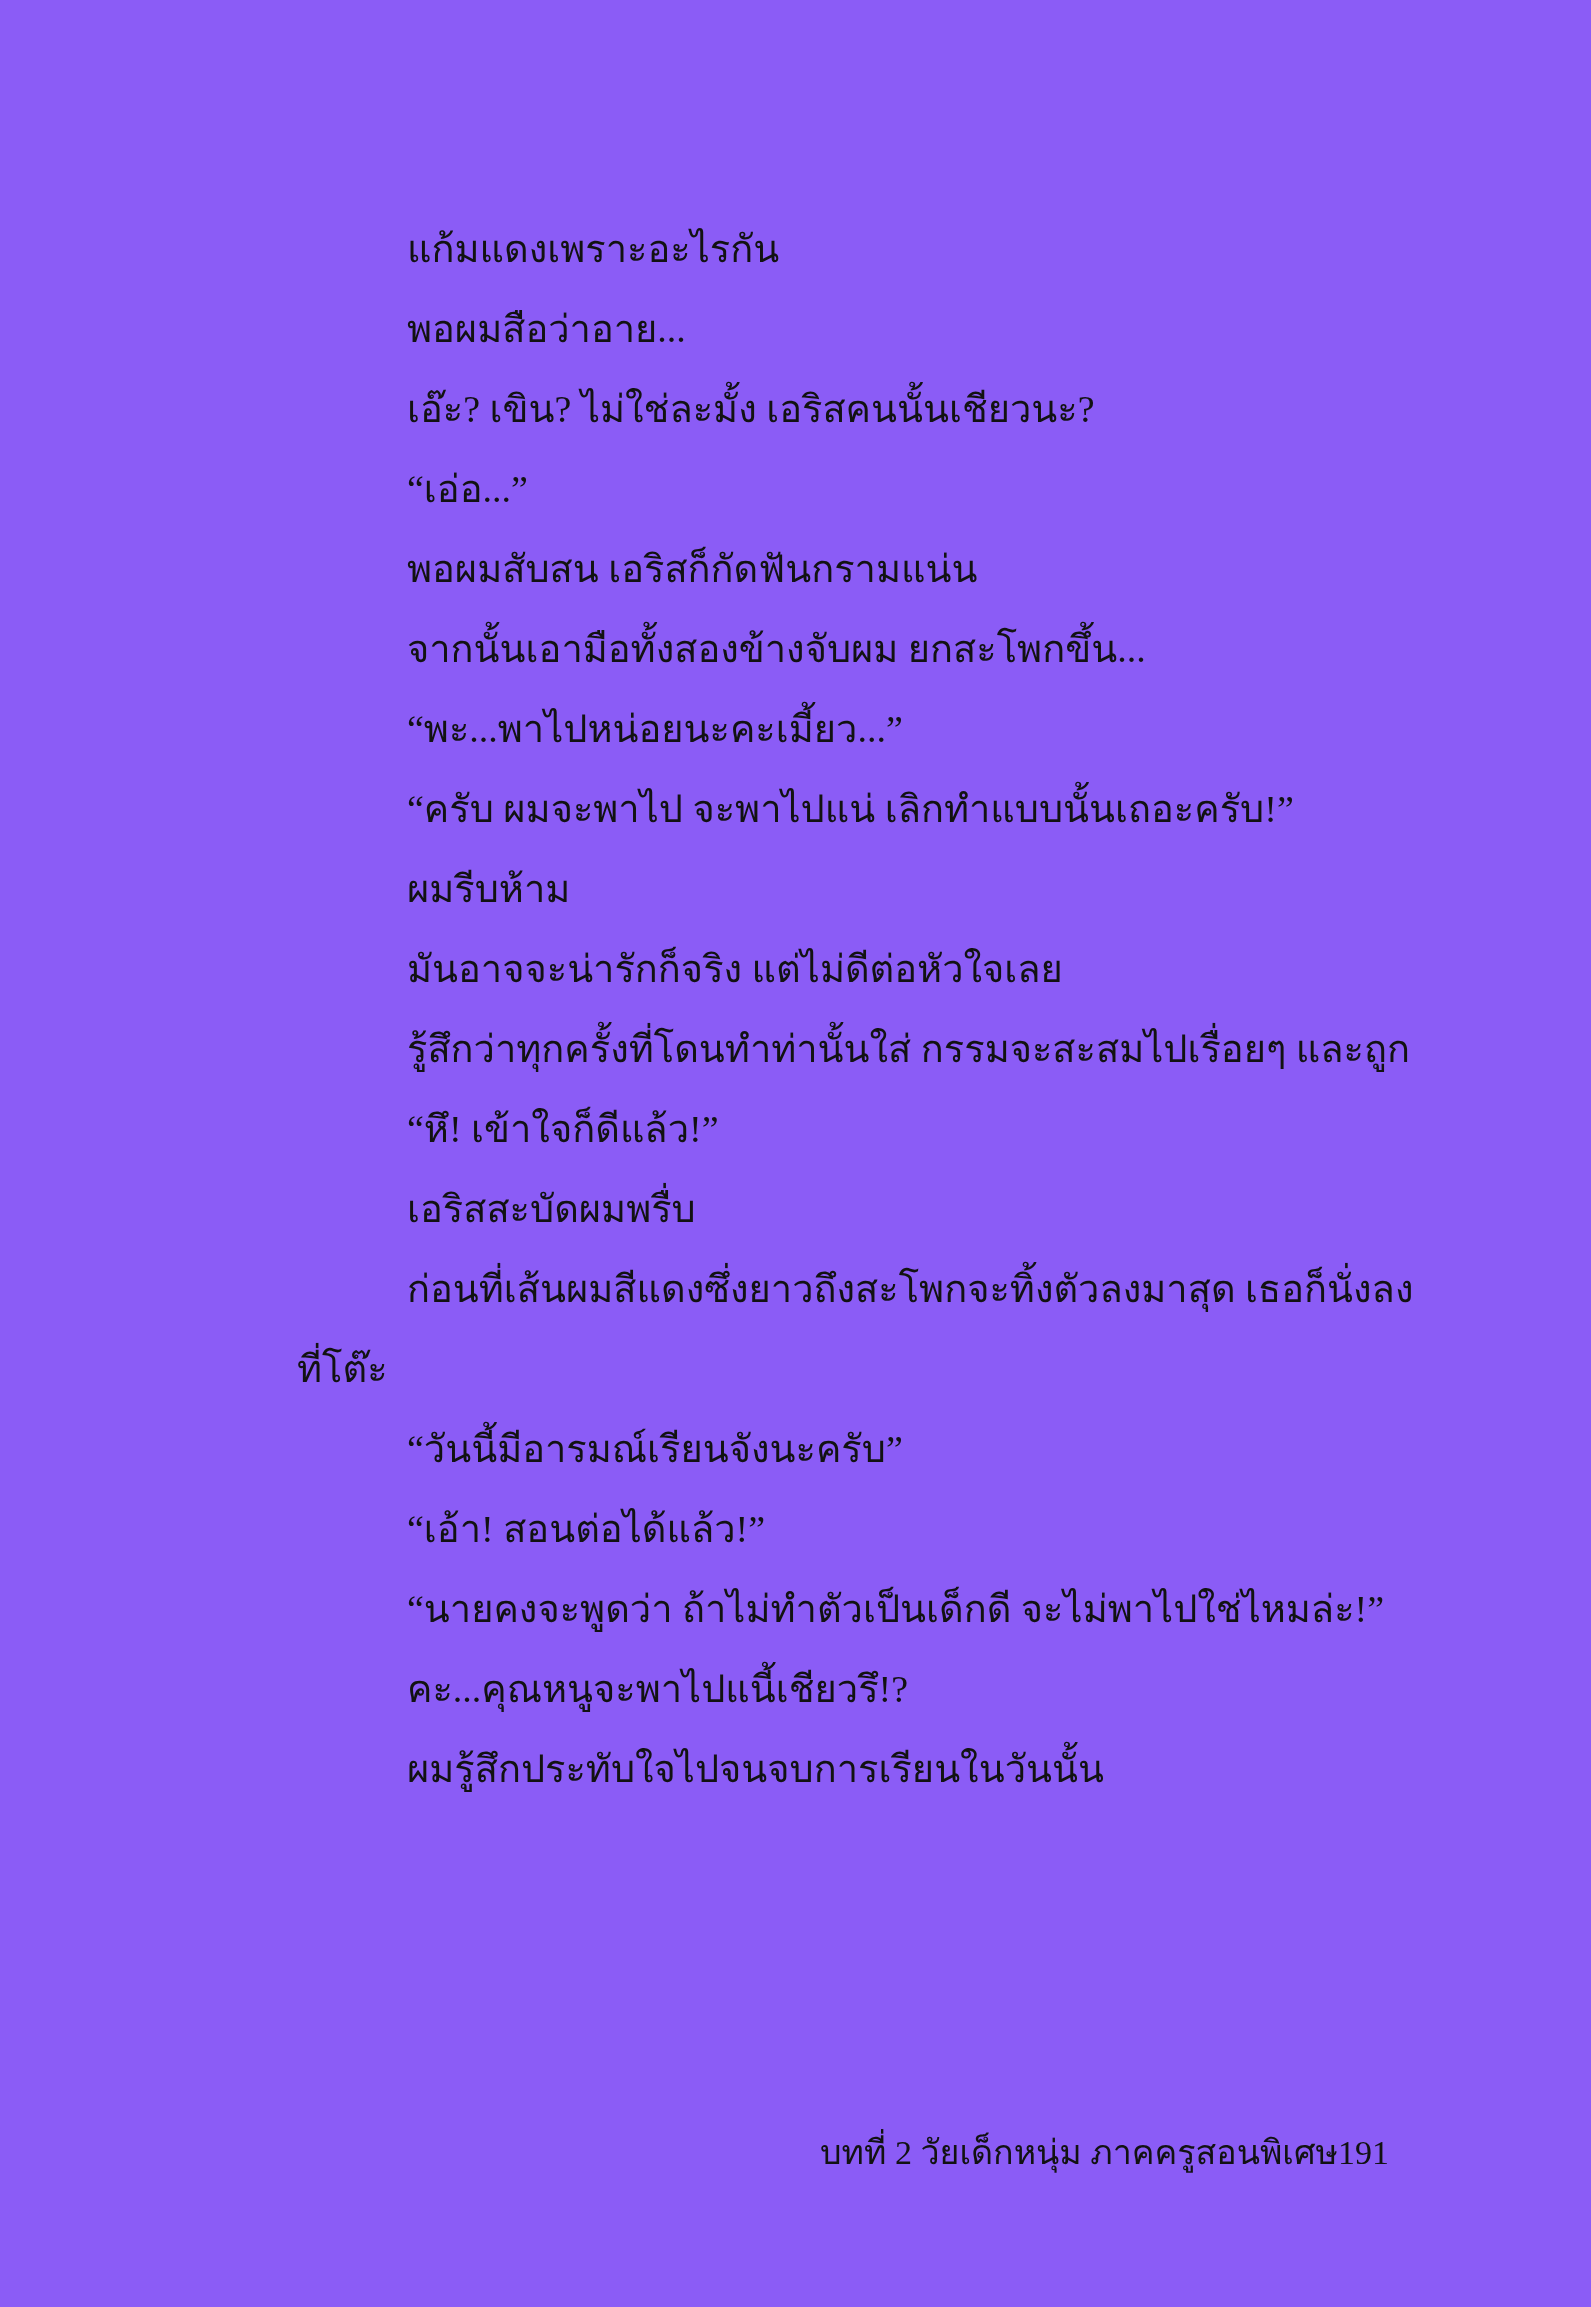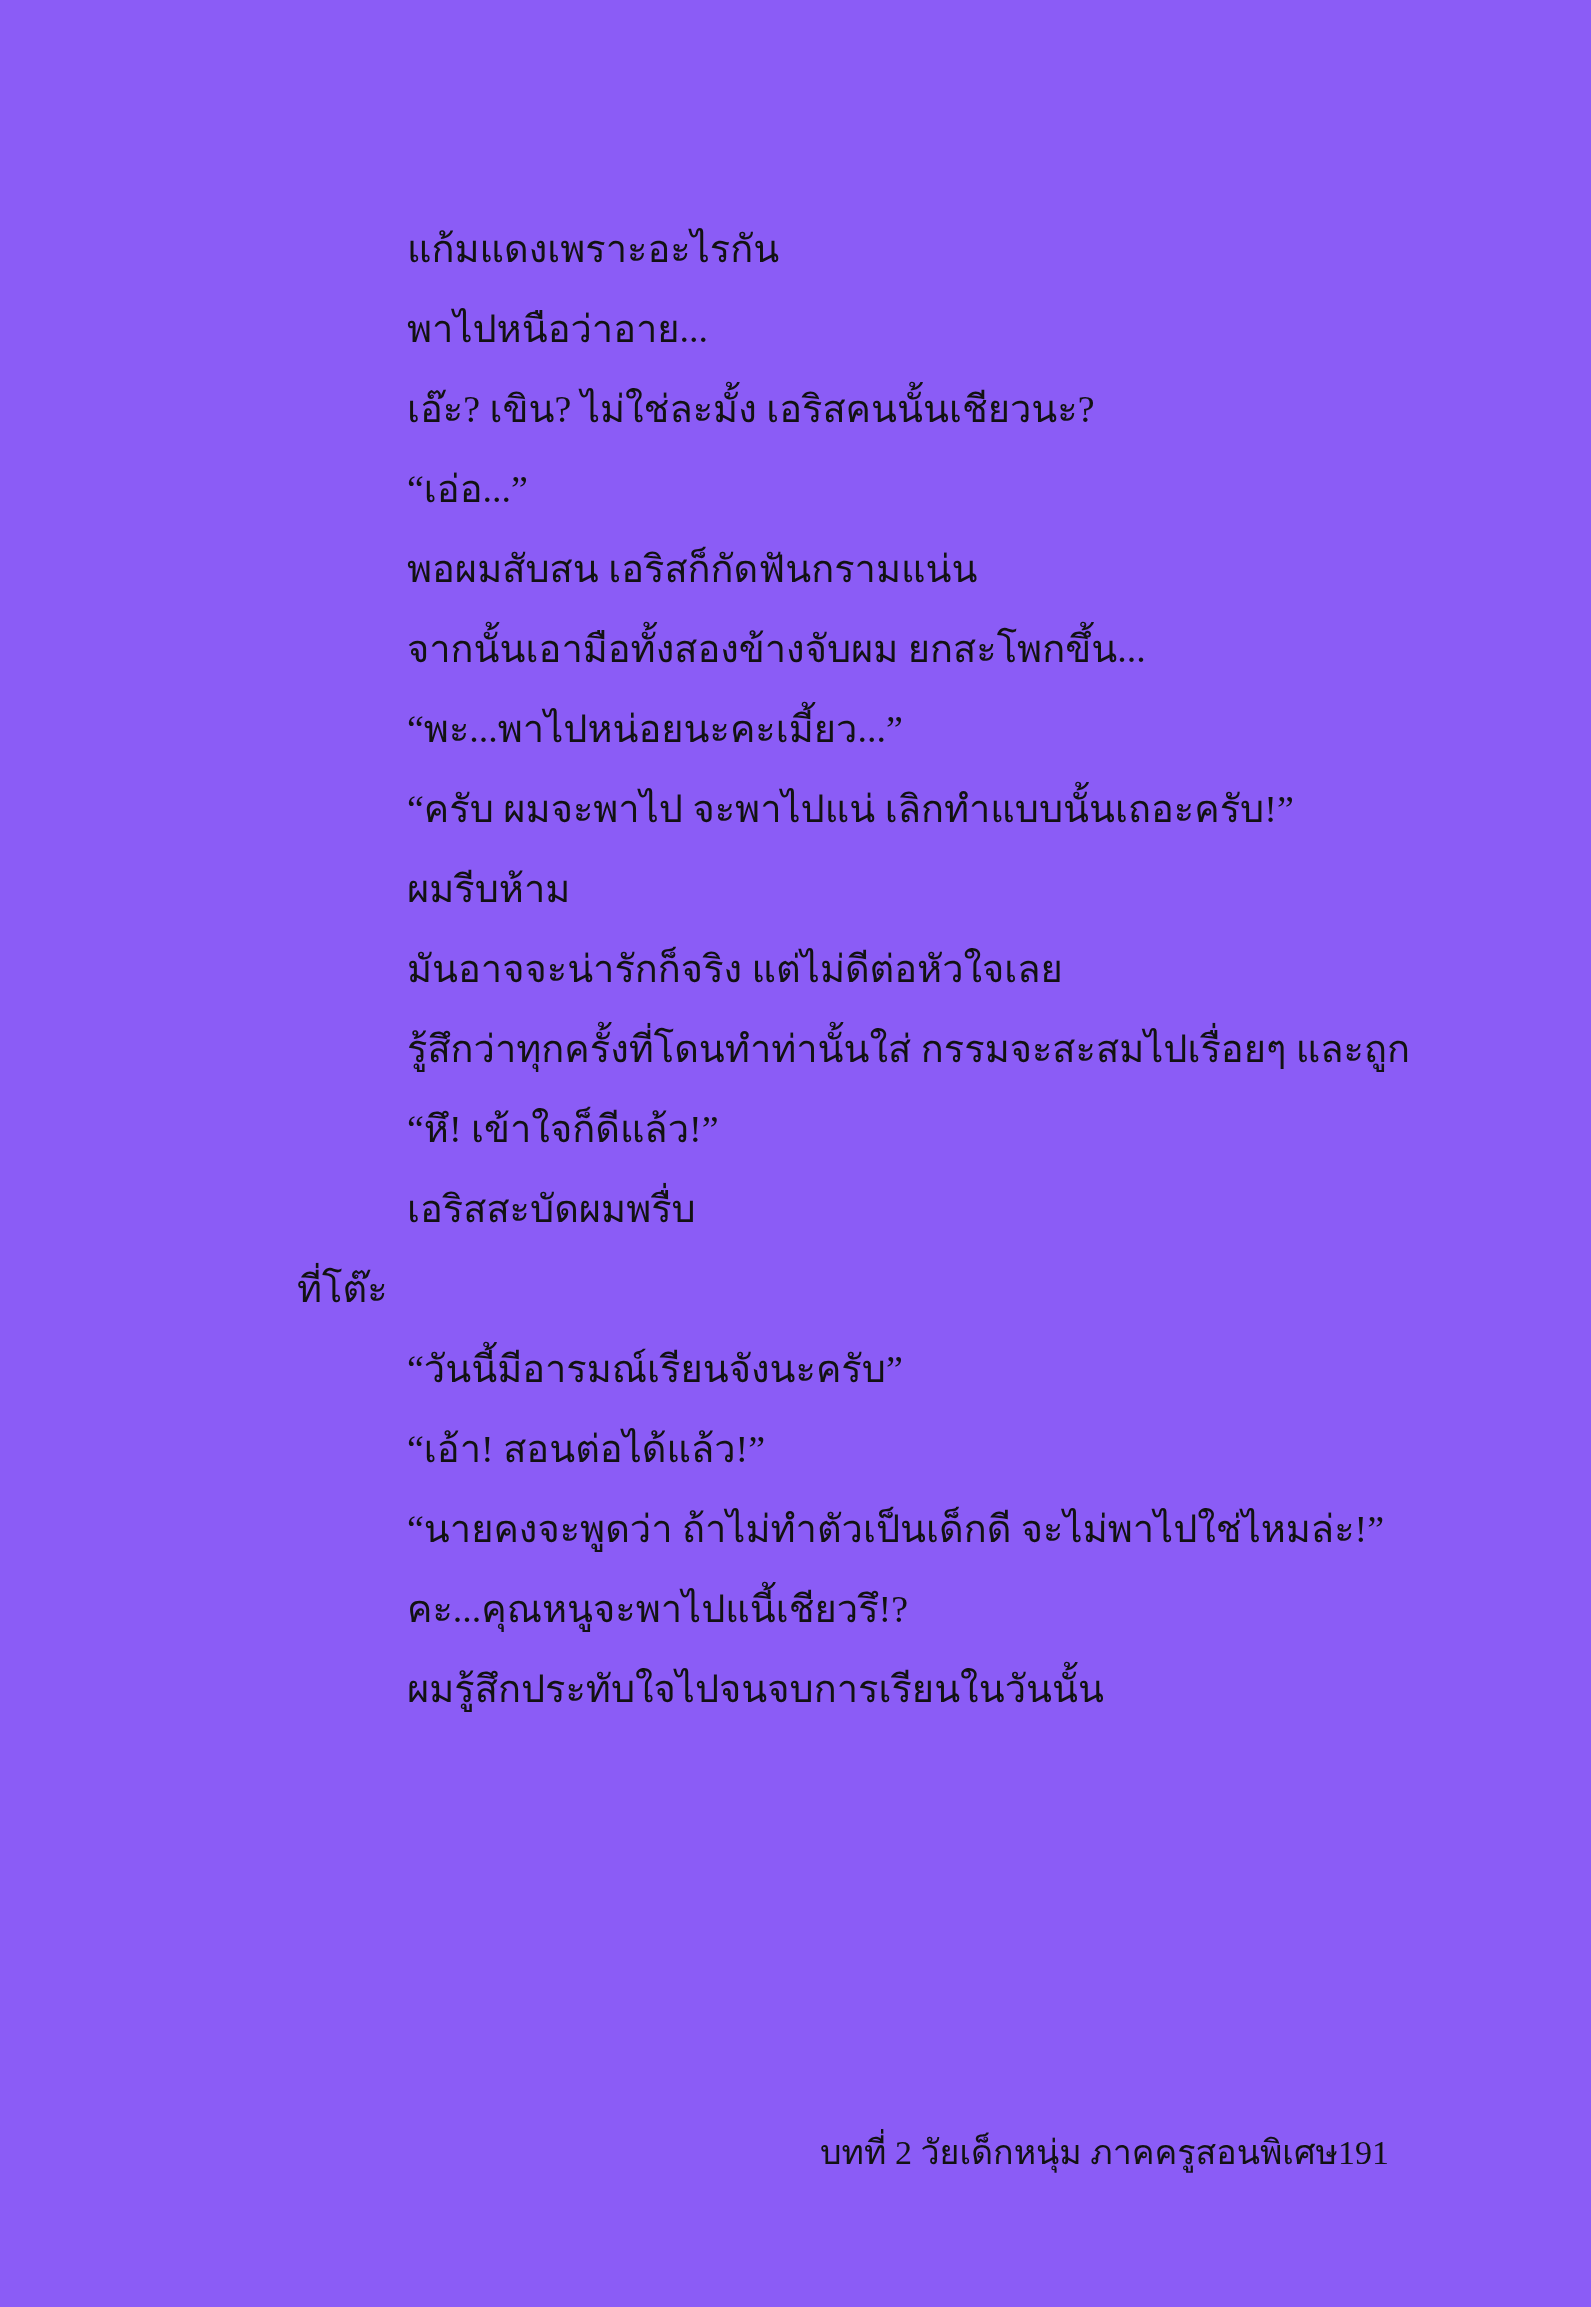--- a/index.html
+++ b/index.html
@@ -54,32 +54,33 @@
     font-family: "Liberation Serif", "DejaVu Serif", serif;
   }
 </style>
 </head>
 <body>
 
 <div class="page">
 
   <div class="text-block">
     <div class="line indent">แก้มแดงเพราะอะไรกัน</div>
-    <div class="line indent">พาไปหนือว่าอาย...</div>
+    <div class="line indent">พอผมสือว่าอาย...</div>
     <div class="line indent">เอ๊ะ? เขิน? ไม่ใช่ละมั้ง เอริสคนนั้นเชียวนะ?</div>
     <div class="line indent">“เอ่อ...”</div>
     <div class="line indent">พอผมสับสน เอริสก็กัดฟันกรามแน่น</div>
     <div class="line indent">จากนั้นเอามือทั้งสองข้างจับผม ยกสะโพกขึ้น...</div>
     <div class="line indent">“พะ...พาไปหน่อยนะคะเมี้ยว...”</div>
     <div class="line indent">“ครับ ผมจะพาไป จะพาไปแน่ เลิกทำแบบนั้นเถอะครับ!”</div>
     <div class="line indent">ผมรีบห้าม</div>
     <div class="line indent">มันอาจจะน่ารักก็จริง แต่ไม่ดีต่อหัวใจเลย</div>
     <div class="line indent">รู้สึกว่าทุกครั้งที่โดนทำท่านั้นใส่ กรรมจะสะสมไปเรื่อยๆ และถูก</div>
     <div class="line indent">“หึ! เข้าใจก็ดีแล้ว!”</div>
     <div class="line indent">เอริสสะบัดผมพรื่บ</div>
+    <div class="line indent">ก่อนที่เส้นผมสีแดงซึ่งยาวถึงสะโพกจะทิ้งตัวลงมาสุด เธอก็นั่งลง</div>
     <div class="line">ที่โต๊ะ</div>
     <div class="line indent">“วันนี้มีอารมณ์เรียนจังนะครับ”</div>
     <div class="line indent">“เอ้า! สอนต่อได้แล้ว!”</div>
     <div class="line indent">“นายคงจะพูดว่า ถ้าไม่ทำตัวเป็นเด็กดี จะไม่พาไปใช่ไหมล่ะ!”</div>
     <div class="line indent">คะ...คุณหนูจะพาไปแนี้เชียวรึ!?</div>
     <div class="line indent">ผมรู้สึกประทับใจไปจนจบการเรียนในวันนั้น</div>
   </div>
 
   <div class="footer">
     <span class="chapter">บทที่ 2 วัยเด็กหนุ่ม ภาคครูสอนพิเศษ</span>

